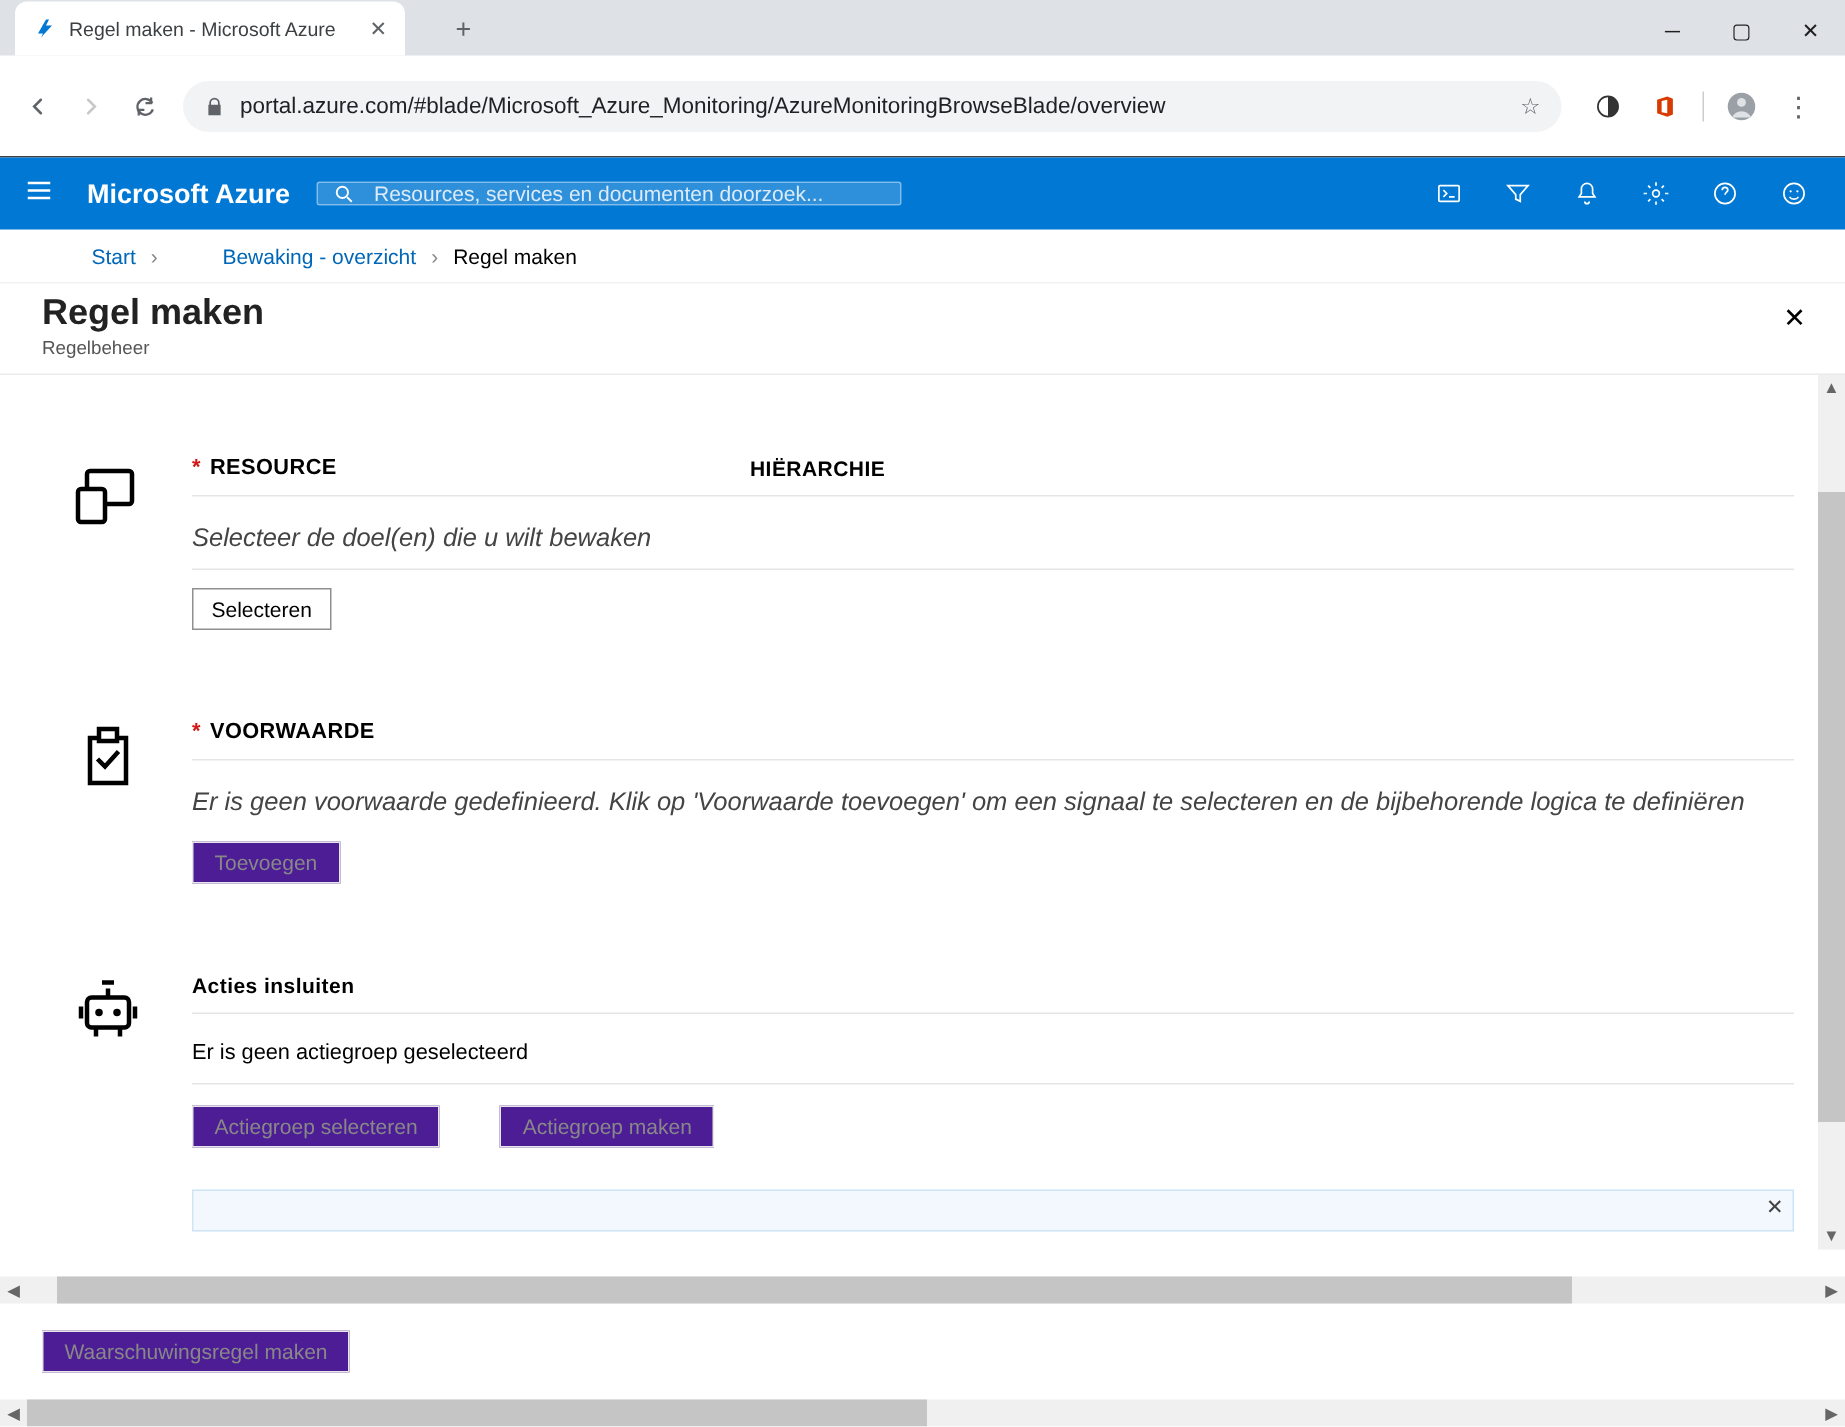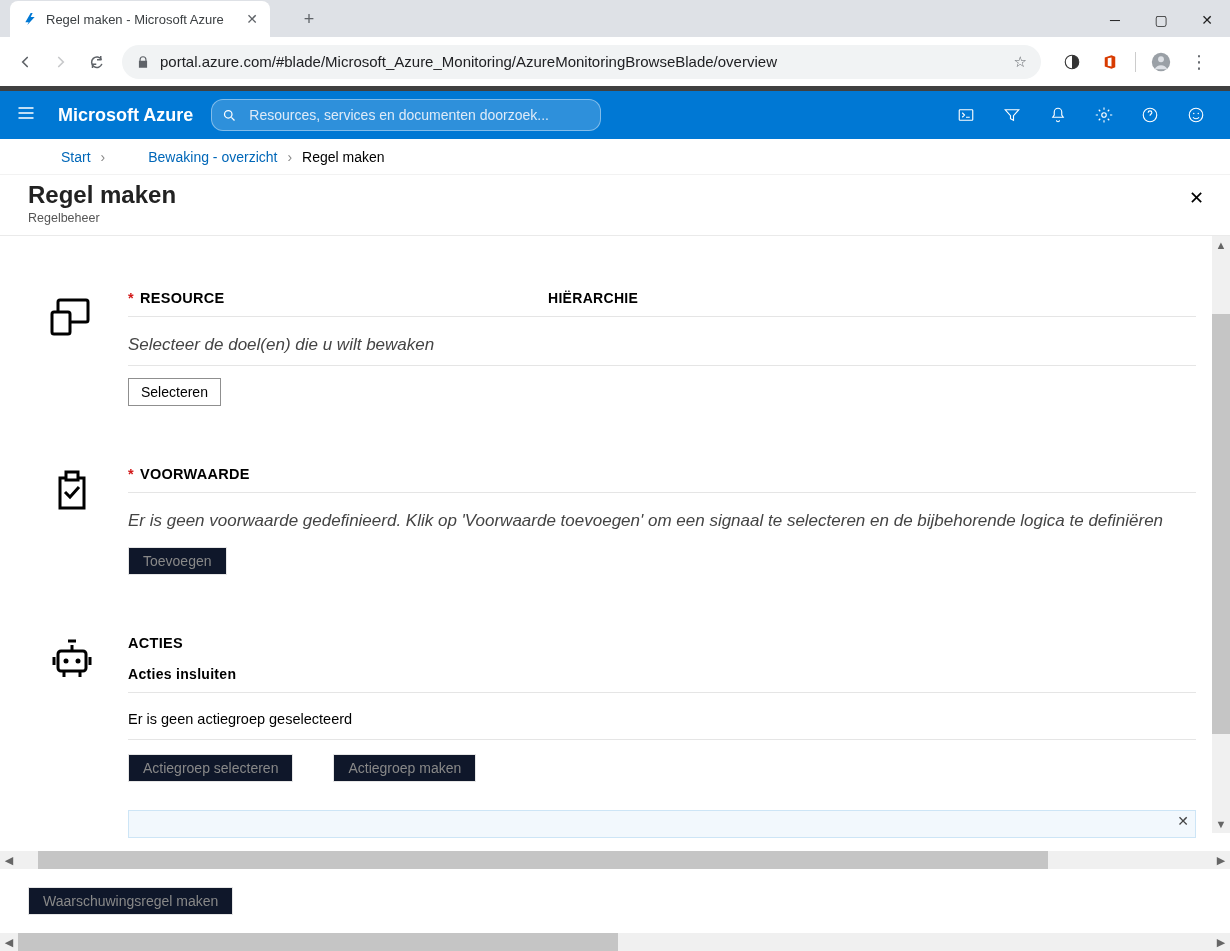--- a/index.html
+++ b/index.html
@@ -10,35 +10,35 @@
   .browser-chrome { background: #dee1e6; }
   .tab-bar { display: flex; align-items: flex-end; height: 37px; padding-left: 10px; gap: 13px; }
   .tab { background: #fff; border-radius: 8px 8px 0 0; height: 36px; display: flex; align-items: center; padding: 0 12px; min-width: 260px; max-width: 280px; gap: 8px; }
   .tab-favicon { width: 16px; height: 16px; }
   .tab-title { font-size: 13px; color: #3c4043; flex: 1; white-space: nowrap; overflow: hidden; text-overflow: ellipsis; }
   .tab-close { font-size: 14px; color: #5f6368; cursor: pointer; }
   .new-tab { width: 28px; height: 28px; display: flex; align-items: center; justify-content: center; font-size: 18px; color: #5f6368; margin-left: 12px; margin-bottom: 4px; cursor: pointer; }
   .window-controls { position: absolute; right: 0; top: 0; display: flex; }
   .win-btn { width: 46px; height: 40px; display: flex; align-items: center; justify-content: center; color: #1f1f1f; font-size: 14px; }
 
-  .addr-bar { background: #fff; height: 54px; display: flex; align-items: center; padding: 0 8px; gap: 4px; border-bottom: 5px solid #404040; }
+  .addr-bar { background: #fff; height: 68px; display: flex; align-items: center; padding: 0 8px; gap: 4px; border-bottom: 1px solid #404040; }
   .nav-icons { display: flex; gap: 2px; }
   .nav-icon { width: 34px; height: 34px; display:flex; align-items:center; justify-content:center; color:#5f6368; border-radius:50%; }
   .nav-icon.disabled { opacity: .35; }
   .url-field { flex:1; display:flex; align-items:center; gap:10px; background:#f1f3f4; border-radius:18px; height:34px; padding:0 14px; font-size:15px; color:#202124; margin: 0 4px;}
   .url-text { flex:1; white-space:nowrap; overflow:hidden; }
   .right-icons { display:flex; align-items:center; gap:4px; padding:0 6px;}
   .right-ico { width:34px; height:34px; display:flex; align-items:center; justify-content:center; }
   .vert-sep { width:1px; height:20px; background:#ccc; margin:0 4px; }
 
   
   .azure-bar { background:#0078d4; height:48px; display:flex; align-items:center; color:#fff; padding:0 16px; gap:18px; }
   .hamburger { width:24px; }
   .brand { font-weight:600; font-size:18px; white-space:nowrap; }
-  .search-box { flex:0 0 390px; display:flex; align-items:center; gap:12px; background: rgba(255,255,255,0.18); border:1px solid rgba(255,255,255,0.4); height:32px; padding:0 10px; border-radius:12px; color:#e8f0fa; font-size:14px; overflow:hidden;}
+  .search-box { flex:0 0 390px; display:flex; align-items:center; gap:12px; background: rgba(255,255,255,0.18); border:1px solid rgba(255,255,255,0.4); height:16px; padding:0 10px; border-radius:2px; color:#e8f0fa; font-size:14px; overflow:hidden;}
   .search-box .ph { flex:1; white-space:nowrap; overflow:hidden; text-overflow:ellipsis; opacity:.95; }
   .top-icons { display:flex; gap:10px; margin-left:auto; align-items:center;}
   .top-ico { width:36px; height:36px; display:flex; align-items:center; justify-content:center; }
   .acct { display:flex; align-items:center; gap:8px; margin-left:8px; }
   .acct-text { text-align:right; font-size:12.5px; line-height:1.2;}
   .acct-text .tenant { font-size:11px; font-weight:600; letter-spacing:.5px;}
   .avatar { width:30px; height:30px; border-radius:50%; background: radial-gradient(circle at 40% 35%, #f2c6a5 0 40%, #b77a59 60% 100%); border:1px solid rgba(255,255,255,.5);}
 
   
   .breadcrumb { height:36px; display:flex; align-items:center; padding:0 28px; font-size:14px; border-bottom:1px solid #f2f2f2;}
@@ -53,30 +53,30 @@
 
   
   .content-wrapper { flex:1; overflow:hidden; position:relative; }
   .scroll-area { overflow:auto; height:100%; width:100%; }
   .content { padding: 54px 34px 20px 48px; min-width:1210px; }
 
   .section { display:flex; gap:24px; margin-bottom:60px; }
   .section .icon-col { width:56px; flex-shrink:0; }
   .section .body-col { flex:1; }
 
-  .hdr-row { display:flex; border-bottom:1px solid transparent;gap:48px; }
+  .hdr-row { display:flex; border-bottom:1px solid transparent; }
   .hdr-col1 { flex: 0 0 372px; font-weight:700; font-size:14.5px; letter-spacing:.3px;}
   .hdr-col2 { flex:1; font-weight:700; font-size:14px; letter-spacing:.3px;}
   .req { color:#d21919; margin-right:6px; font-weight:700;}
 
   .row-border { border-bottom:1px solid #e5e5e5; padding-bottom:10px; margin-bottom:10px;}
   .desc-row { font-style:italic; color:#444; font-size:17px; padding:8px 0 10px; border-bottom:1px solid #e5e5e5; margin-bottom:12px;}
 
   button.sec { background:#fff; border:1px solid #8f8f8f; padding:5px 12px; font-size:14px; cursor:pointer;}
-  button.sec-disabled { background:#0f172a; border:1px solid #e6e6e6; color:#888; padding:5px 14px; font-size:14px; cursor:default;}
+  button.sec-disabled { background:#4c1d95; border:1px solid #e6e6e6; color:#888; padding:5px 14px; font-size:14px; cursor:default;}
 
   .info-box { background:#f2f8fd; border:1px solid #cde5f6; position:relative; height:28px; margin-top:28px;}
   .info-close { position:absolute; right:6px; top:2px; font-size:14px; color:#444;}
 
   
   .hscroll-imit { height:18px; background:#f0f0f0; display:flex; align-items:center;}
   .hscroll-imit .thumb { height:18px; background:#c5c5c5; margin-left:20px; width:1010px;}
   .hscroll-imit .arrow { width:18px; text-align:center; color:#666; font-size:11px;}
 
   
@@ -272,23 +272,20 @@
           <svg width="48" height="48" viewBox="0 0 48 48">
             <rect x="10" y="16" width="28" height="20" rx="3" fill="none" stroke="#000" stroke-width="3"></rect>
             <circle cx="18" cy="26" r="2.5" fill="#000"></circle>
               <circle cx="30" cy="26" r="2.5" fill="#000"></circle>
             <path d="M24 16v-6M20 6h8" stroke="#000" stroke-width="3"></path>
             <path d="M16 36v6M32 36v6" stroke="#000" stroke-width="3"></path>
             <path d="M6 22v8M42 22v8" stroke="#000" stroke-width="3"></path>
           </svg>
         </div>
         <div class="body-col">
-          <div class="hdr-row" style="margin-bottom:14px">
-            <div class="hdr-col1" style="flex:1;font-weight:700">ACTIES</div>
-          </div>
           <div class="hdr-row row-border" style="font-weight:600">
             <div class="hdr-col2" style="font-weight:600">Acties insluiten</div>
           </div>
           <div style="font-size:14.5px;padding:8px 0 12px;border-bottom:1px solid #e5e5e5;margin-bottom:14px">Er is geen actiegroep geselecteerd</div>
           <div style="display:flex;gap:40px">
             <button class="sec-disabled">Actiegroep selecteren</button>
             <button class="sec-disabled">Actiegroep maken</button>
           </div>
 
           <div class="info-box">

